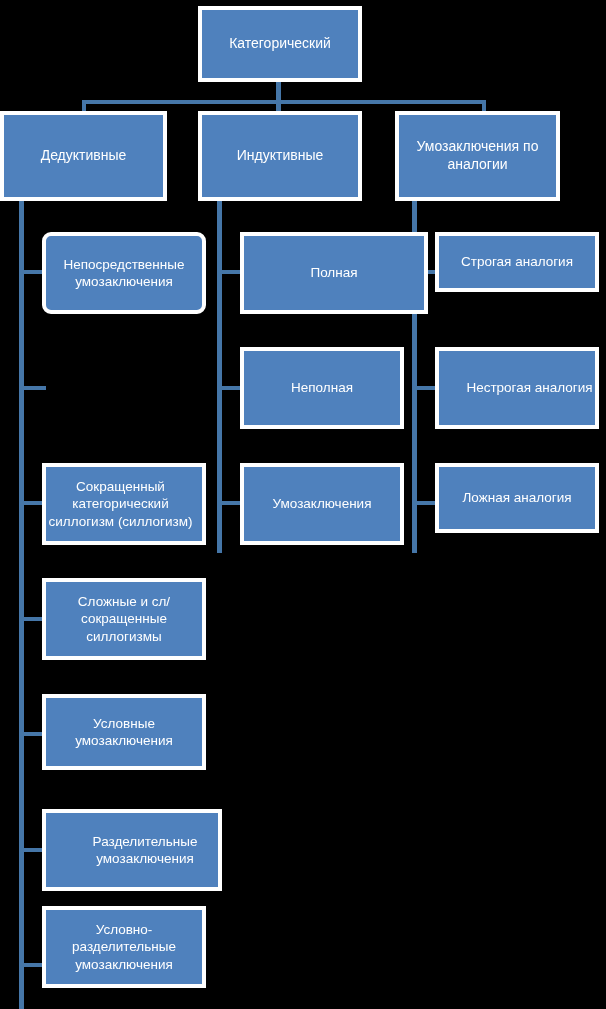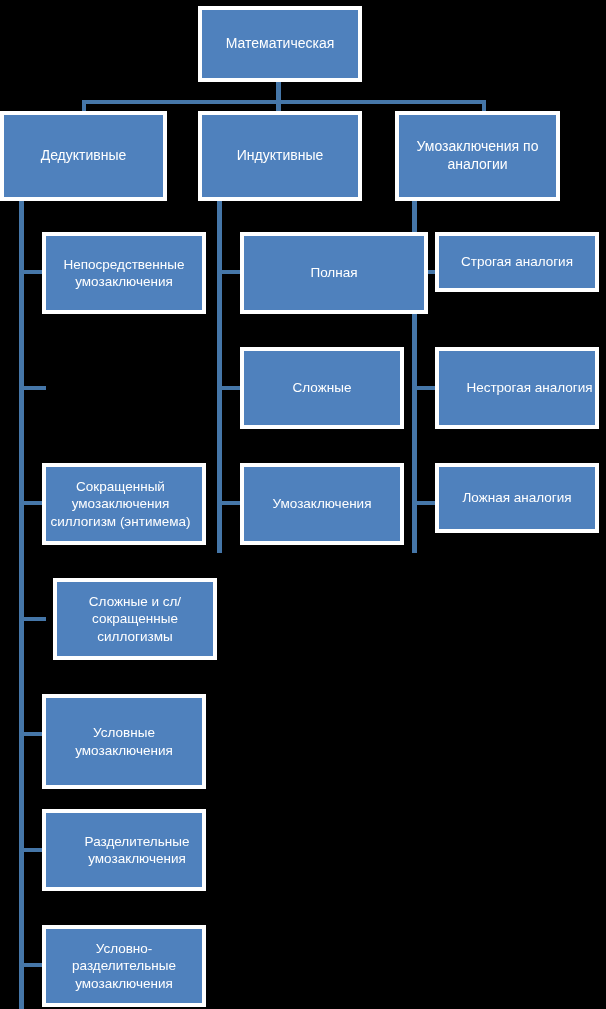--- a/index.html
+++ b/index.html
@@ -73,57 +73,57 @@
   <div class="connector" style="left:217px; top:270px; width:27px; height:4px;"></div>
   <div class="connector" style="left:217px; top:386px; width:27px; height:4px;"></div>
   <div class="connector" style="left:217px; top:501px; width:27px; height:4px;"></div>
 
   <div class="connector" style="left:412px; top:201px; width:5px; height:352px;"></div>
   <div class="connector" style="left:412px; top:270px; width:27px; height:4px;"></div>
   <div class="connector" style="left:412px; top:386px; width:27px; height:4px;"></div>
   <div class="connector" style="left:412px; top:501px; width:27px; height:4px;"></div>
 
   <div class="node root" style="left:198px; top:6px; width:164px; height:76px;">
-    <span>Математическая</span>
+    <span>Категорический</span>
   </div>
 
   <div class="node level2" style="left:0px; top:111px; width:167px; height:90px;">
     <span>Дедуктивные</span>
   </div>
   <div class="node level2" style="left:198px; top:111px; width:164px; height:90px;">
     <span>Индуктивные</span>
   </div>
   <div class="node level2 wrap" style="left:395px; top:111px; width:165px; height:90px;">
     <span>Умозаключения по аналогии</span>
   </div>
 
-  <div class="node wrap" style="left:42px; top:232px; width:164px; height:82px;">
+  <div class="node wrap" style="left:42px; top:232px; width:164px; height:82px;border-radius:9px;">
     <span>Непосредственные умозаключения</span>
   </div>
   <div class="node wrap" style="left:42px; top:463px; width:164px; height:82px;">
-    <span style="white-space:normal; width:178px; margin-left:-7px;">Сокращенный умозаключения силлогизм (энтимема)</span>
+    <span style="white-space:normal; width:178px; margin-left:-7px;">Сокращенный категорический силлогизм (силлогизм)</span>
   </div>
-  <div class="node wrap" style="left:42px; top:578px; width:164px; height:82px;margin-left:11px;">
+  <div class="node wrap" style="left:42px; top:578px; width:164px; height:82px;">
     <span>Сложные и сл/сокращенные силлогизмы</span>
   </div>
-  <div class="node wrap" style="left:42px; top:694px; width:164px; height:95px;">
+  <div class="node wrap" style="left:42px; top:694px; width:164px; height:76px;">
     <span>Условные умозаключения</span>
   </div>
-  <div class="node wrap" style="left:42px; top:809px; width:164px; height:82px;padding-left:26px;">
+  <div class="node wrap" style="left:42px; top:809px; width:180px; height:82px;padding-left:26px;">
     <span>Разделительные умозаключения</span>
   </div>
-  <div class="node wrap" style="left:42px; top:925px; width:164px; height:82px;">
+  <div class="node wrap" style="left:42px; top:906px; width:164px; height:82px;">
     <span>Условно-разделительные умозаключения</span>
   </div>
 
   <div class="node" style="left:240px; top:232px; width:188px; height:82px;">
     <span>Полная</span>
   </div>
   <div class="node" style="left:240px; top:347px; width:164px; height:82px;">
-    <span>Сложные</span>
+    <span>Неполная</span>
   </div>
   <div class="node" style="left:240px; top:463px; width:164px; height:82px;">
     <span>Умозаключения</span>
   </div>
 
   <div class="node" style="left:435px; top:232px; width:164px; height:60px;">
     <span>Строгая аналогия</span>
   </div>
   <div class="node" style="left:435px; top:347px; width:164px; height:82px;padding-left:25px;">
     <span>Нестрогая аналогия</span>

